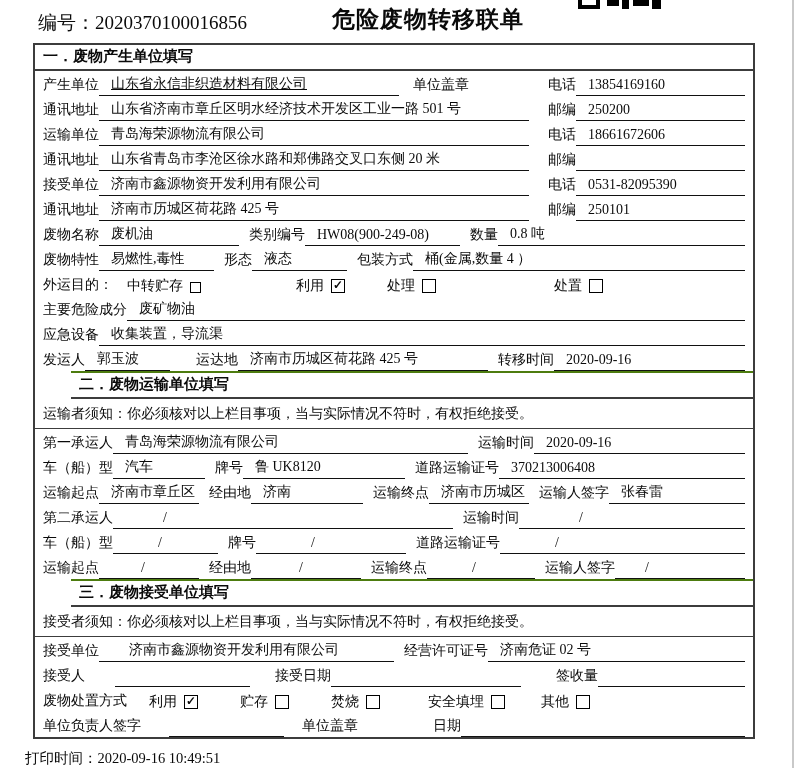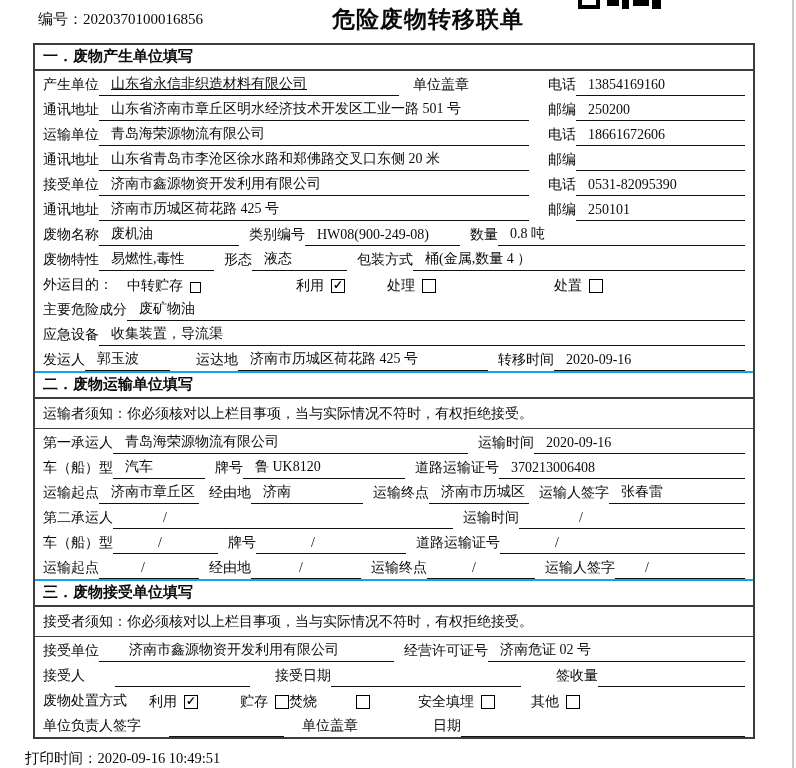--- a/index.html
+++ b/index.html
@@ -4,39 +4,39 @@
 <style>
   html,body{margin:0;padding:0;}
   body{
     width:796px;height:768px;background:#ffffff;position:relative;
     font-family:"Liberation Serif","DejaVu Serif",serif;
     color:#0a0a0a;font-size:14px;overflow:hidden;
   }
   .edge-line{position:absolute;top:0;bottom:0;right:2px;width:2px;background:#c9c9c9;}
   
   .hdr{position:absolute;left:0;top:0;width:796px;height:43px;}
-  .serial{position:absolute;left:38px;top:10px;font-size:15px;white-space:nowrap;}
+  .serial{position:absolute;left:38px;top:10px;font-size:19px;white-space:nowrap;}
   .doc-title{position:absolute;left:332px;top:4px;font-size:23px;font-weight:bold;letter-spacing:1px;white-space:nowrap;}
   
   .qr{position:absolute;left:578px;top:0;height:9px;display:flex;align-items:flex-start;}
   .qr .q1{width:14px;height:5px;border-left:4px solid #000;border-right:4px solid #000;border-bottom:4px solid #000;}
   .qr .q2{width:12px;height:6px;background:#000;margin-left:7px;}
   .qr .q3{width:7px;height:9px;background:#000;margin-left:3px;}
   .qr .q4{width:16px;height:6px;background:#000;margin-left:4px;}
   .qr .q5{width:9px;height:9px;background:#000;margin-left:3px;}
   
   .form{
     position:absolute;left:33px;top:43px;width:722px;
     border:2px solid #3c3c3c;box-sizing:border-box;background:#fff;
   }
   .sec-title{
     font-weight:bold;font-size:15px;padding:2px 8px 3px 8px;
     border-bottom:2px solid #3c3c3c;white-space:nowrap;
   }
-  .sec-title.mid{border-top:2px solid #0ea5e9;}
+  .sec-title.mid{border-top:2px solid #4d7c0f;margin-left:36px;}
   .note-row{
     height:30px;box-sizing:border-box;display:flex;align-items:center;
     padding:0 8px;border-bottom:1.5px solid #3c3c3c;white-space:nowrap;
   }
   .row{
     height:25px;box-sizing:border-box;display:flex;align-items:flex-end;
     padding:0 8px;white-space:nowrap;
   }
   .lbl{padding-bottom:2px;white-space:nowrap;flex:0 0 auto;}
   .plain{padding-bottom:2px;white-space:nowrap;flex:0 0 auto;}
@@ -290,21 +290,21 @@
   <div class="row">
     <span class="lbl">废物处置方式</span>
     <span class="opt" style="margin-left:22px;">
       <span>利用</span>
       <span class="cb">✓</span>
     </span>
     <span class="opt" style="margin-left:42px;">
       <span>贮存</span>
       <span class="cb"></span>
     </span>
-    <span class="opt" style="gap:32px;">
+    <span class="opt" style="margin-left:42px;">
       <span>焚烧</span>
       <span class="cb"></span>
     </span>
     <span class="opt" style="margin-left:48px;">
       <span>安全填埋</span>
       <span class="cb"></span>
     </span>
     <span class="opt" style="margin-left:36px;">
       <span>其他</span>
       <span class="cb"></span>

